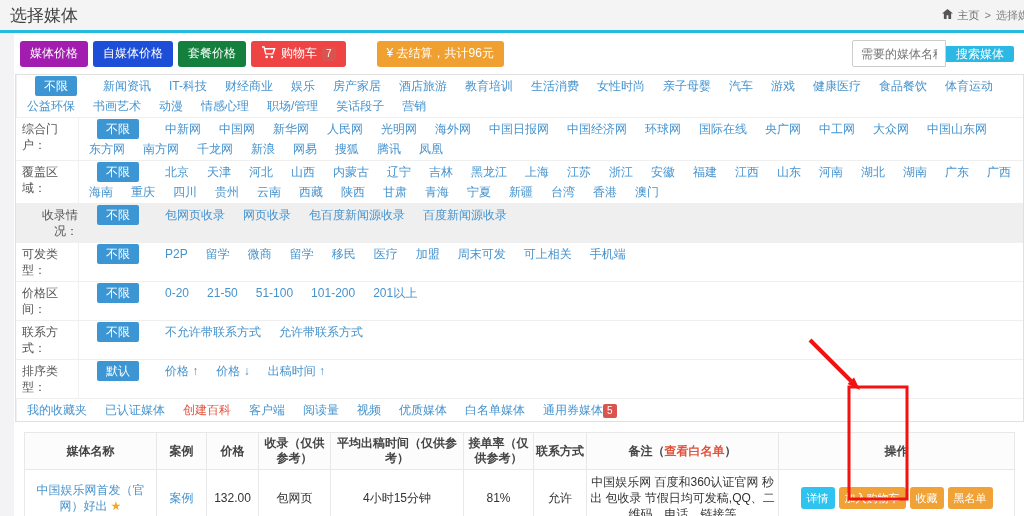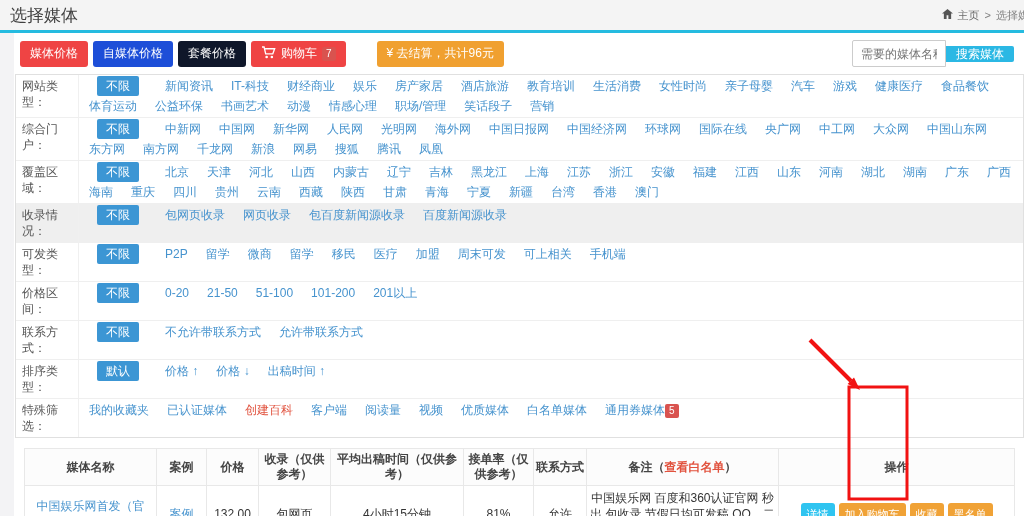--- a/index.html
+++ b/index.html
@@ -29,21 +29,21 @@
   .search-group { margin-left:auto; display:flex; align-items:center; }
   .search-input { width:94px; height:27px; border:1px solid #ccc; border-radius:2px 0 0 2px;
     padding:0 8px; font-size:12px; color:#555; outline:none; font-family:inherit; }
   .search-btn { height:16px; background:#2bb8e4; border:none; color:#fff; font-size:12px;
     padding:0 10px; border-radius:0 2px 2px 0; cursor:pointer; font-family:inherit; white-space:nowrap; }
 
   
   .filters { border:1px solid #e0e0e0; margin-left:1px; }
   .frow { display:flex; border-bottom:1px solid #efefef; font-size:12px; line-height:16px; }
   .frow:last-child { border-bottom:none; }
-  .frow.gray { background:#efefef; }
+  .frow.gray { background:#efefef;text-align:right; }
   .flabel { flex:0 0 62px; padding:3px 0 3px 6px; color:#555; }
   .fchips { flex:1; border-left:1px solid #f0f0f0; display:flex; flex-wrap:wrap;
     align-items:flex-start; padding:3px 10px; column-gap:18px; row-gap:4px; }
   .chip-sel { background:#3c96d4; color:#fff; padding:2px 9px; margin:-2px 8px;
     border-radius:2px; cursor:pointer; }
   .flink { color:#4693ce; cursor:pointer; white-space:nowrap; }
   .flink.red { color:#e1523e; }
 
   
   .media-table { margin:10px 10px 0 10px; border-collapse:collapse; table-layout:fixed;
@@ -71,27 +71,27 @@
         </svg></span>
     <a>主页</a>
     <span>&gt;</span>
     <span>选择媒体</span>
   </div>
 </div>
 
 <div class="content">
   <div class="toolbar">
     <div class="tbtns">
-        <button class="tbtn" style="background: #ef4444;">
+        <button class="tbtn" style="background: #a21caf;">
           <span>媒体价格</span>
         </button>
         <button class="tbtn" style="background: #1d4ed8;">
           <span>自媒体价格</span>
         </button>
-        <button class="tbtn" style="background: #0f172a;">
+        <button class="tbtn" style="background: #15803d;">
           <span>套餐价格</span>
         </button>
         <button class="tbtn" style="background: #ef4444;">
           <span class="cart-ic"><svg width="15" height="13" viewBox="0 0 16 14">
               <path d="M1 1h2.2l1.8 7.5h7.6L14.6 3H4.4" fill="none" stroke="#fff" stroke-width="1.5"></path>
               <circle cx="6" cy="11.8" r="1.4" fill="#fff"></circle>
               <circle cx="11.6" cy="11.8" r="1.4" fill="#fff"></circle>
             </svg></span>
           <span>购物车</span>
           <span class="tbadge">7</span>
@@ -101,21 +101,20 @@
         </button>
       </div>
     <div class="search-group">
       <input class="search-input" placeholder="需要的媒体名称" style="">
       <button class="search-btn">搜索媒体</button>
     </div>
   </div>
 
   <div class="filters">
       <div class="frow">
-        <div class="flabel">网站类型：</div>
         <div class="fchips">
           <span class="chip-sel">不限</span>
           <span class="flink">新闻资讯</span>
           <span class="flink">IT-科技</span>
           <span class="flink">财经商业</span>
           <span class="flink">娱乐</span>
           <span class="flink">房产家居</span>
           <span class="flink">酒店旅游</span>
           <span class="flink">教育培训</span>
           <span class="flink">生活消费</span>
@@ -251,21 +250,20 @@
       <div class="frow">
         <div class="flabel">排序类型：</div>
         <div class="fchips">
           <span class="chip-sel">默认</span>
           <span class="flink">价格 ↑</span>
           <span class="flink">价格 ↓</span>
           <span class="flink">出稿时间 ↑</span>
         </div>
       </div>
       <div class="frow">
-        <div class="flabel">特殊筛选：</div>
         <div class="fchips">
           <span class="flink">我的收藏夹</span>
           <span class="flink">已认证媒体</span>
           <span class="flink red">创建百科</span>
           <span class="flink">客户端</span>
           <span class="flink">阅读量</span>
           <span class="flink">视频</span>
           <span class="flink">优质媒体</span>
           <span class="flink">白名单媒体</span>
           <span class="flink">通用券媒体<span class="tbadge">5</span></span>

